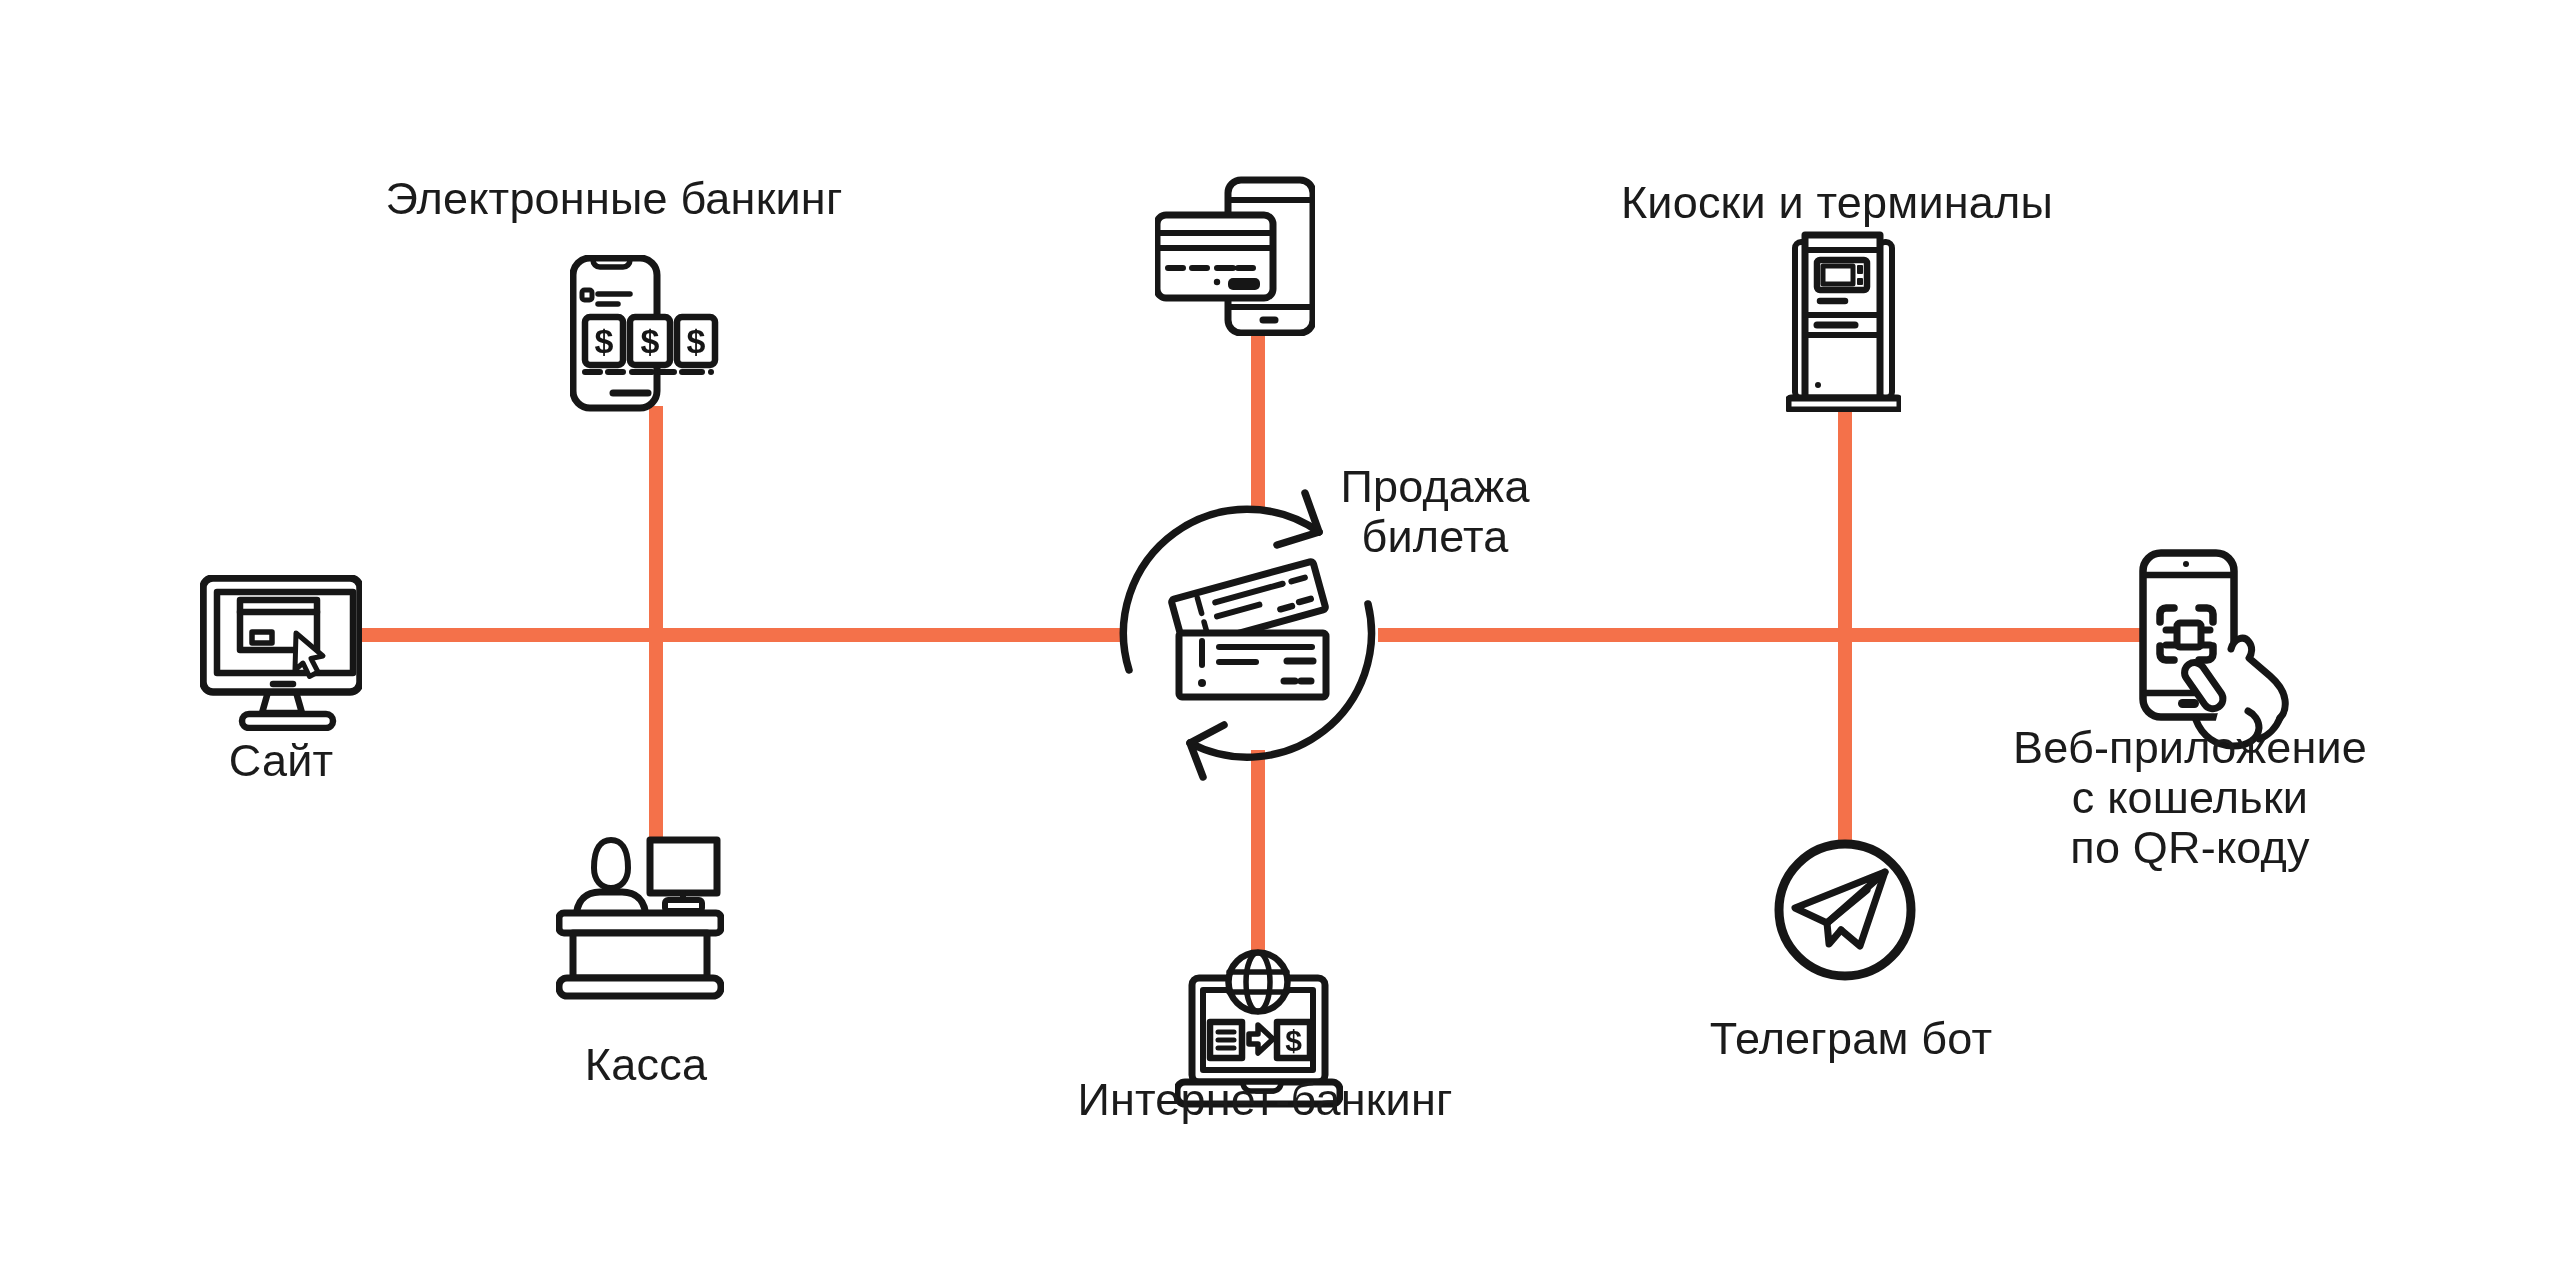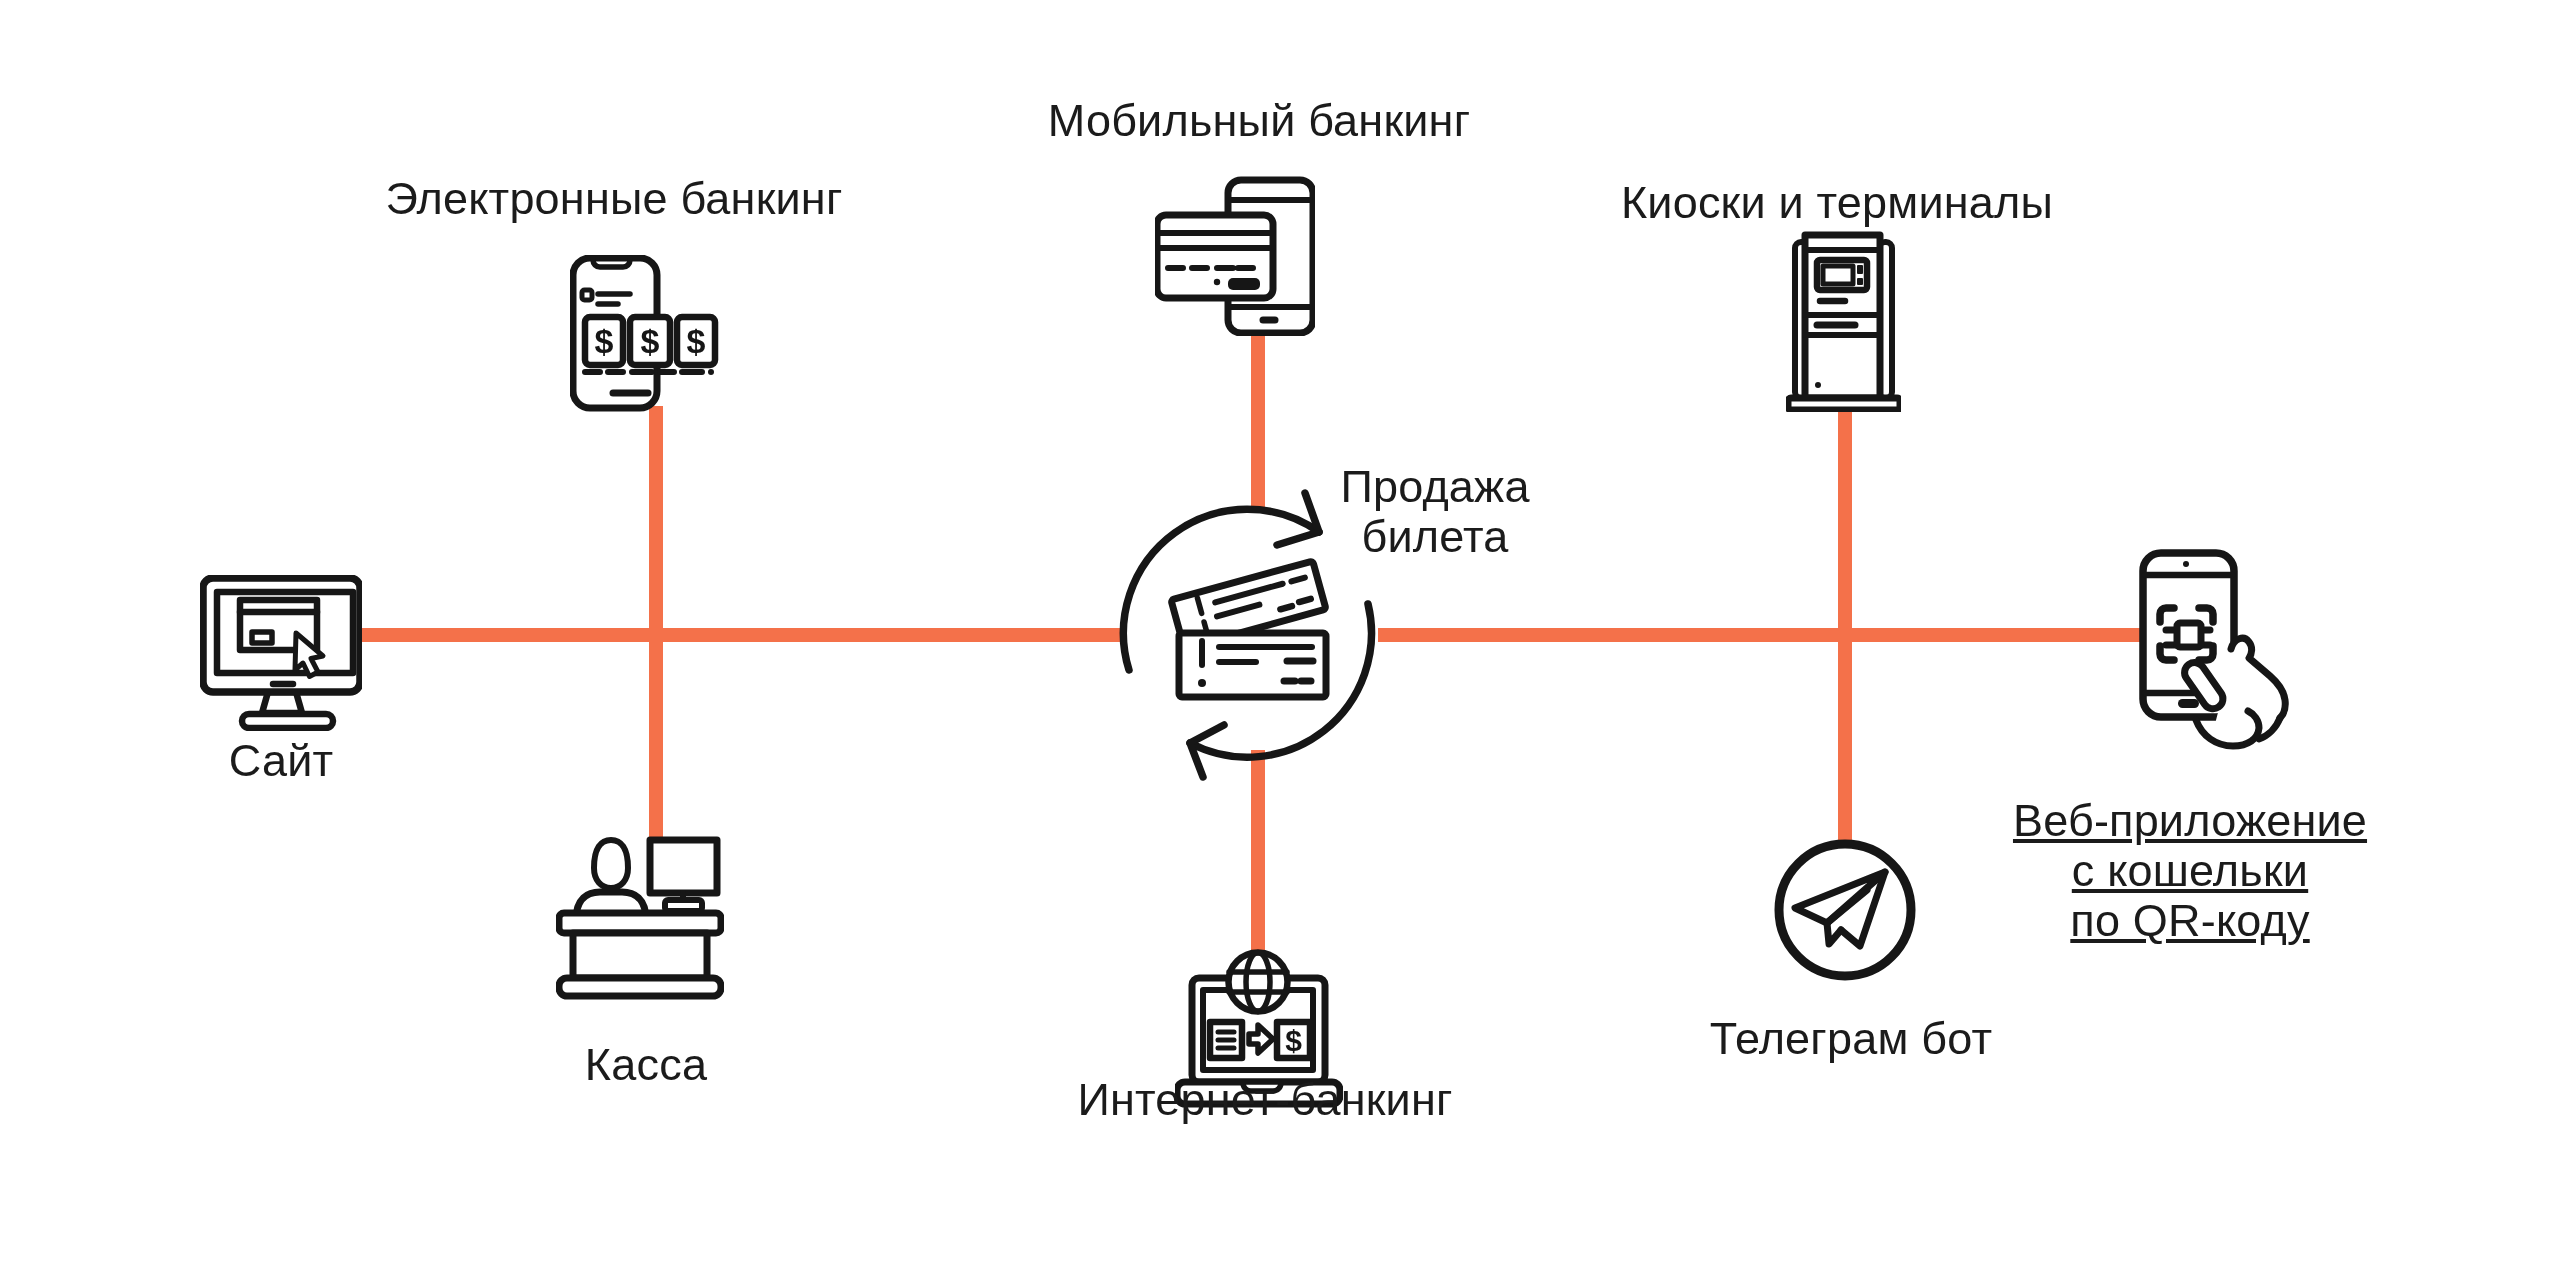--- a/index.html
+++ b/index.html
@@ -100,21 +100,20 @@
     <rect class="fw" x="73" y="4" width="85" height="153" rx="13" stroke-width="7"></rect>
     <path d="M76 24 h79" stroke-width="6"></path>
     <path d="M76 131 h79" stroke-width="6"></path>
     <path d="M108 144 h12" stroke-width="7"></path>
     <rect class="fw" x="2" y="39" width="116" height="83" rx="9" stroke-width="7"></rect>
     <path d="M2 57 h116 M2 72 h116" stroke-width="6"></path>
     <path d="M13 92 h15 M37 92 h15 M62 92 h16 M83 92 h15" stroke-width="6"></path>
     <circle class="fi" cx="62" cy="106" r="3.2"></circle>
     <rect class="fi" x="73" y="102" width="32" height="12" rx="5"></rect>
   </svg>
-  <div class="label" style="left:1259px;top:96px;">Мобильный банкинг</div>
 
   <svg class="icon" style="left:1786px;top:230px" width="115" height="182" viewBox="0 0 115 182">
     <rect class="fw" x="9" y="12" width="13" height="156" rx="6" stroke-width="6"></rect>
     <rect class="fw" x="93" y="12" width="13" height="156" rx="6" stroke-width="6"></rect>
     <rect class="fw" x="19" y="5" width="75" height="163" stroke-width="7"></rect>
     <path d="M19 20 h75" stroke-width="6"></path>
     <rect x="31" y="30" width="50" height="30" rx="3" stroke-width="6.5"></rect>
     <rect x="37" y="36" width="30" height="18" stroke-width="5"></rect>
     <rect class="fi" x="71" y="35" width="6" height="9" rx="1"></rect>
     <rect class="fi" x="71" y="48" width="6" height="7" rx="1"></rect>
@@ -137,21 +136,21 @@
     <path d="M75 98 v8 a6 6 0 0 1 -6 6 h-8" stroke-width="7.5"></path>
     <path d="M36 112 h-8 a6 6 0 0 1 -6 -6 v-8" stroke-width="7.5"></path>
     <path d="M28 82 h44 M28 97 h44" stroke-width="7"></path>
     <rect class="fw" x="39" y="75" width="24" height="24" rx="3" stroke-width="7"></rect>
     <path class="fw" d="M90 95 Q120 85 140 120 Q155 140 152 170 Q150 195 120 200 Q90 205 72 190 Q84 160 85 128 Z" stroke="none"></path>
     <path d="M93 101 C96 90 106 87 111 94 C115 99 114 106 111 110 L132 128 C140 135 146 144 147 152 C148 160 146 166 142 170" stroke-width="7"></path>
     <path d="M142 170 C138 180 130 188 121 191" stroke-width="7"></path>
     <path d="M58 172 C64 188 78 198 95 198 C110 198 120 191 121 180 C121 172 116 166 110 163" stroke-width="7"></path>
     <rect class="fw" x="-10" y="-2" width="20" height="52" rx="10" transform="translate(52,118) rotate(-35)" stroke-width="7"></rect>
   </svg>
-  <div class="label" style="left:2190px;top:796px;text-decoration:underline;">
+  <div class="label" style="left:2190px;top:723px;">
     <span>Веб-приложение</span>
     <span>с кошельки</span>
     <span>по QR-коду</span>
   </div>
 
   <svg class="icon" style="left:1772px;top:837px" width="146" height="146" viewBox="0 0 146 146">
     <circle class="fw" cx="73" cy="73" r="66" stroke-width="9"></circle>
     <path d="M113 35 L23 71 L55 86 Z" stroke-width="7"></path>
     <path d="M55 86 L57 107 L69 93" stroke-width="7"></path>
     <path d="M69 93 L88 109 L113 35" stroke-width="7"></path>

